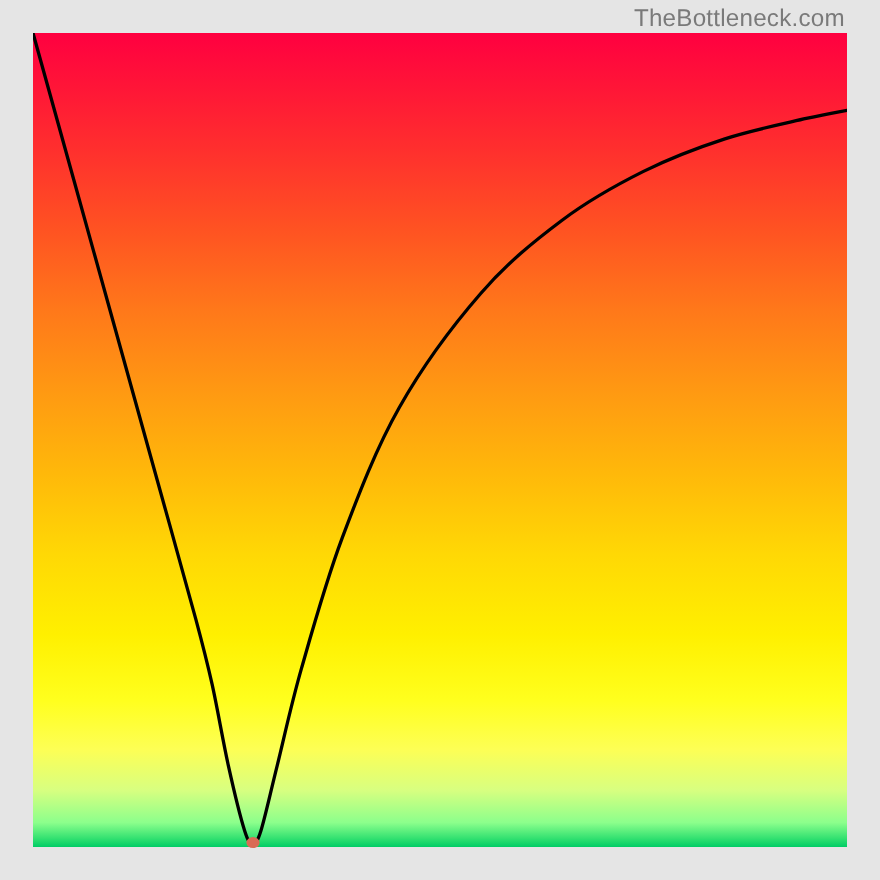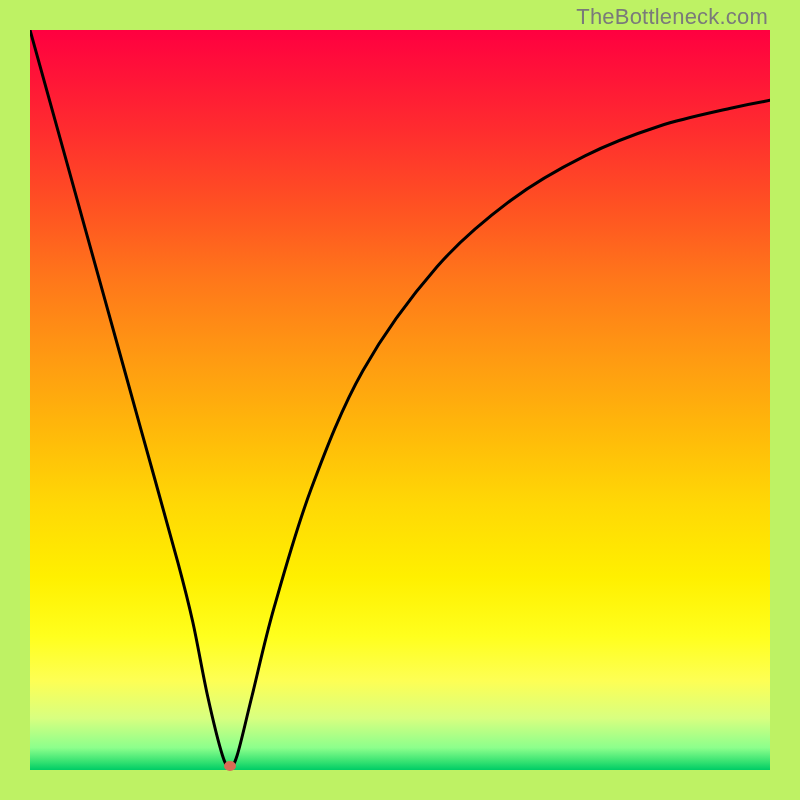--- a/index.html
+++ b/index.html
@@ -1,20 +1,20 @@
 <!DOCTYPE html>
 <html><head>
 <meta charset="utf-8">
 <style>
   * { margin: 0; padding: 0; box-sizing: border-box; }
   html, body { width: 800px; height: 800px; overflow: hidden; background: #000; }
   .outer {
     width: 800px;
     height: 800px;
-    background: #bef264;
+    background: #e5e5e5;
     position: relative;
   }
   .watermark {
     position: absolute;
     top: 4px;
     right: 32px;
     color: #7a7a7a;
     font-family: Arial, Helvetica, sans-serif;
     font-size: 22px;
     letter-spacing: 0.2px;

